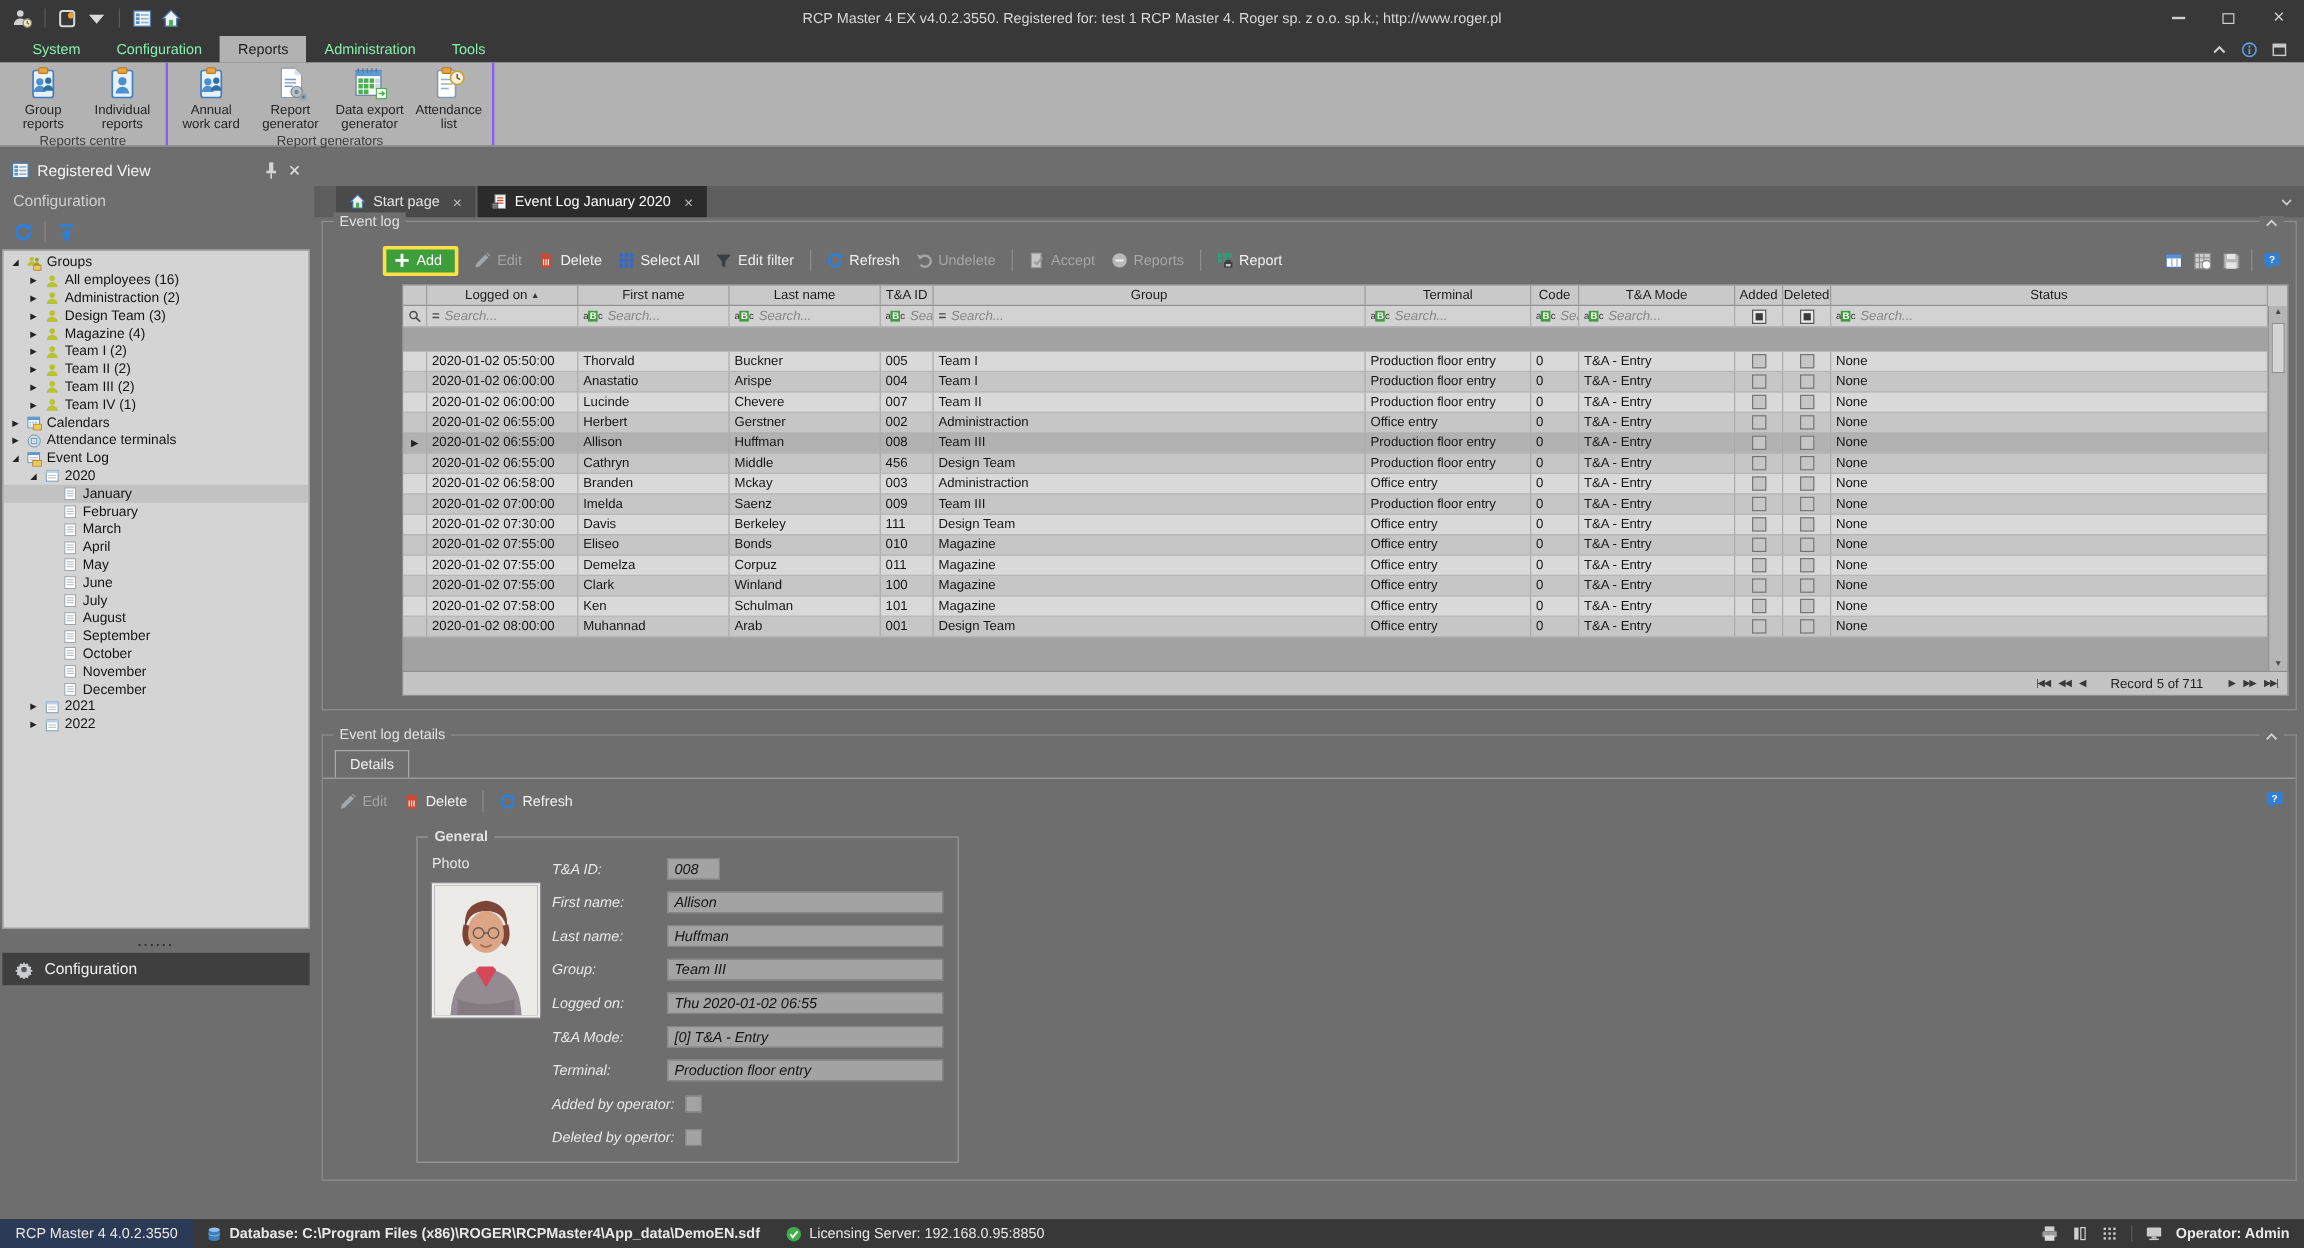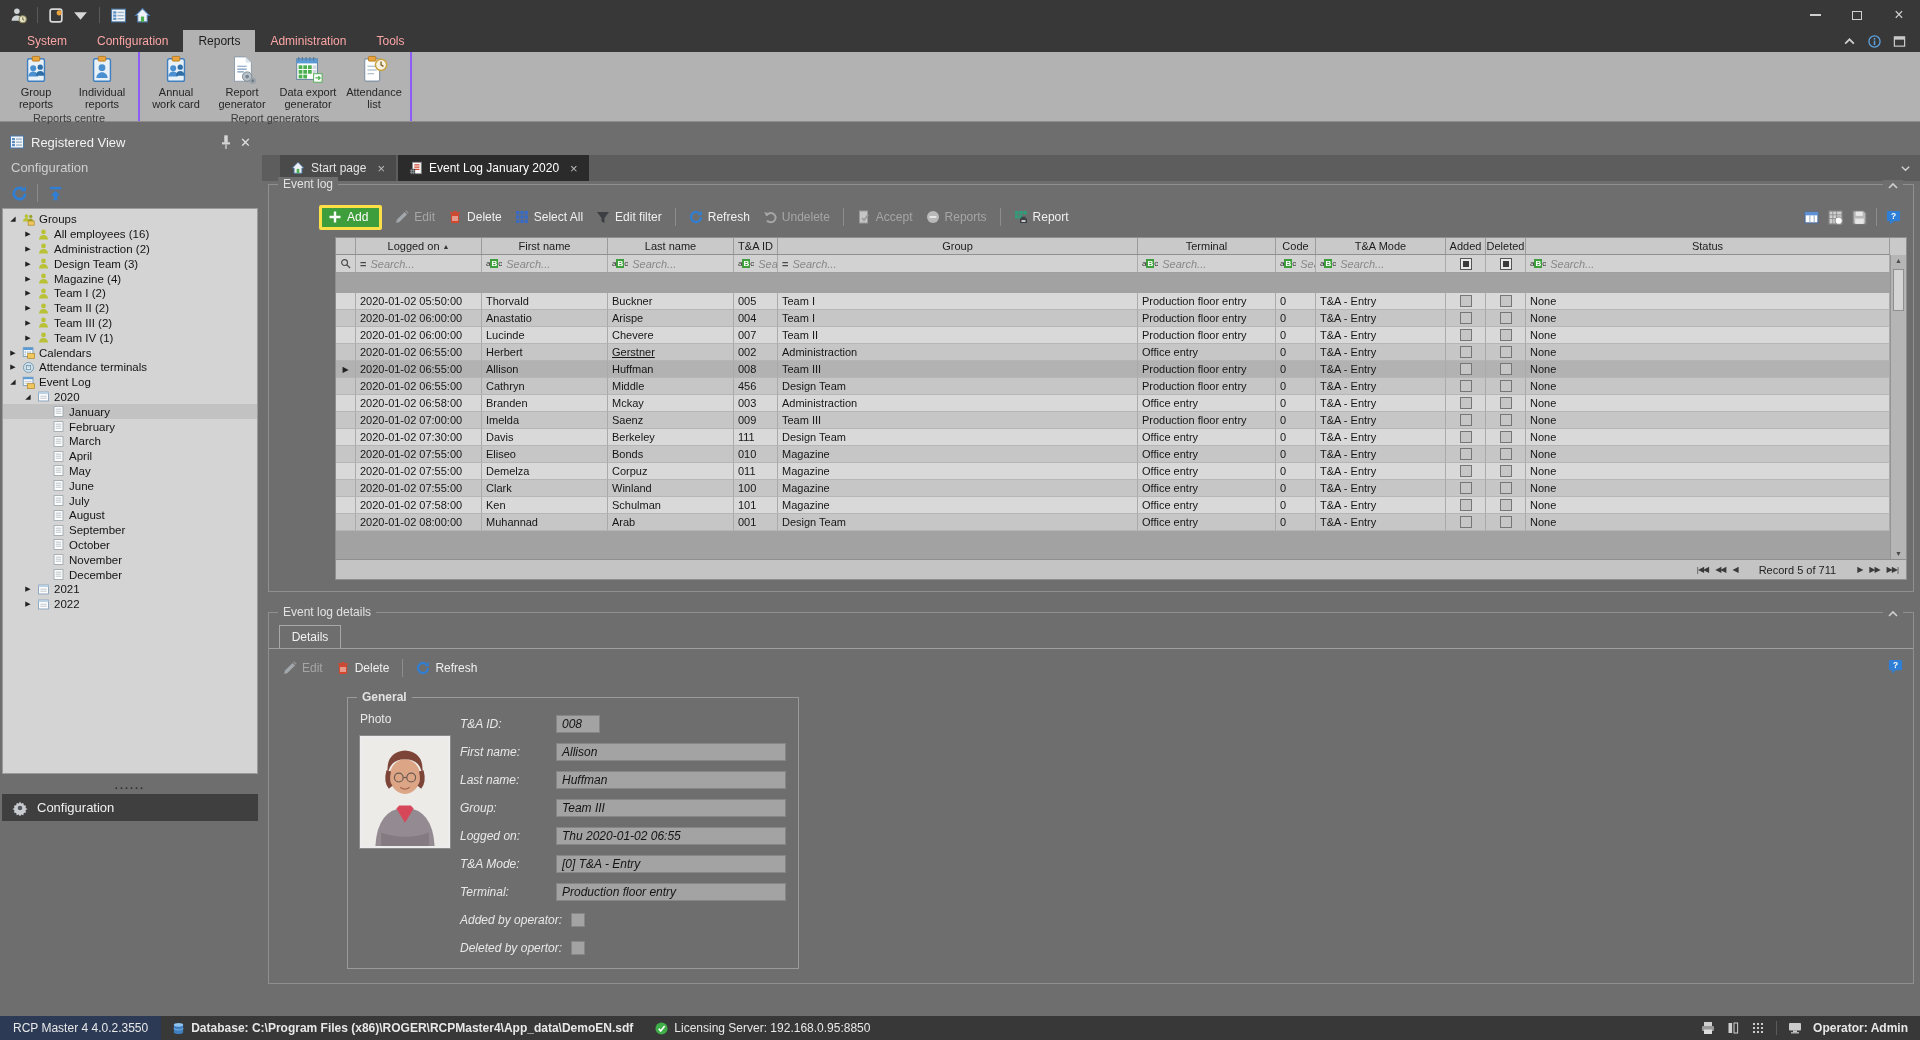--- a/index.html
+++ b/index.html
@@ -18,21 +18,21 @@
   .tb-title{position:absolute;left:0;right:0;text-align:center;font-size:12px;color:#d8d8d8;}
   .tb-win{margin-left:auto;display:flex;align-items:center;gap:0;z-index:2;}
   .win-btn{width:42px;height:30px;display:flex;align-items:center;justify-content:center;color:#cfcfcf;}
   .glyph-min{width:11px;height:1px;border-bottom:2px solid #cfcfcf;display:block;}
   .glyph-max{width:10px;height:9px;border:1.5px solid #cfcfcf;display:block;}
   .glyph-close{font-size:16px;line-height:1;}
 
   
   .menubar{position:absolute;top:30px;left:0;right:0;height:22px;background:#383838;display:flex;align-items:stretch;}
   #menu-tabs{display:flex;padding-left:12px;}
-  .menu-tab{padding:4px 15px 3px;font-size:12px;color:#fca5a5;}
+  .menu-tab{padding:4px 15px 3px;font-size:12px;color:#86efac;}
   .menu-tab.active{background:#b2b2b2;color:#1c1c1c;}
   .menu-right{margin-left:auto;display:flex;align-items:center;gap:12px;padding-right:14px;}
   .menu-right .ic{width:13px;height:13px;}
 
   
   .ribbon{position:absolute;top:52px;left:0;right:0;height:70px;background:#b2b2b2;display:flex;border-bottom:1px solid #8d8d8d;}
   .rb-group{display:flex;flex-direction:column;border-right:2px solid #8b5cf6;padding:0 3px;}
   .rb-btns{display:flex;flex:1;align-items:flex-start;padding-top:3px;}
   .rb-btn{min-width:48px;max-width:66px;display:flex;flex-direction:column;align-items:center;gap:1px;
     font-size:11px;color:#262626;text-align:center;line-height:1.12;padding:0 3px;}
@@ -194,20 +194,21 @@
             <rect x="7" y="10.4" width="6" height="1.4" fill="#9ab4cc"></rect>
           </svg>
         </span>
       <span class="ic">
           <svg viewBox="0 0 16 16">
             <path d="M8 1.5L1.5 8h2v6h9V8h2z" fill="#eef2f6" stroke="#4a78a8"></path>
             <rect x="6.5" y="9" width="3" height="5" fill="#4caf50"></rect>
           </svg>
         </span>
     </div>
+    <span class="tb-title">RCP Master 4 EX v4.0.2.3550. Registered for: test 1 RCP Master 4. Roger sp. z o.o. sp.k.;  http://www.roger.pl</span>
     <div class="tb-win">
       <span class="win-btn">
           <span class="glyph-min"></span>
         </span>
       <span class="win-btn">
           <span class="glyph-max"></span>
         </span>
       <span class="win-btn">
           <span class="glyph-close">×</span>
         </span>
@@ -1044,21 +1045,21 @@
               </div>
               <div class="tcell center" style="width: 40px;">
                 <span class="cb"></span>
               </div>
               <div class="tcell" style="width: 364px;">None</div>
             </div>
             <div class="trow even">
               <div class="tcell ind" style="width: 20px;"></div>
               <div class="tcell" style="width: 126px;">2020-01-02 06:55:00</div>
               <div class="tcell" style="width: 126px;">Herbert</div>
-              <div class="tcell" style="width: 126px; text-decoration: underline;">Gerstner</div>
+              <div class="tcell" style="width: 126px;">Gerstner</div>
               <div class="tcell" style="width: 44px;">002</div>
               <div class="tcell" style="width: 360px;">Administraction</div>
               <div class="tcell" style="width: 138px;">Office entry</div>
               <div class="tcell" style="width: 40px;">0</div>
               <div class="tcell" style="width: 130px;">T&amp;A - Entry</div>
               <div class="tcell center" style="width: 40px;">
                 <span class="cb"></span>
               </div>
               <div class="tcell center" style="width: 40px;">
                 <span class="cb"></span>

